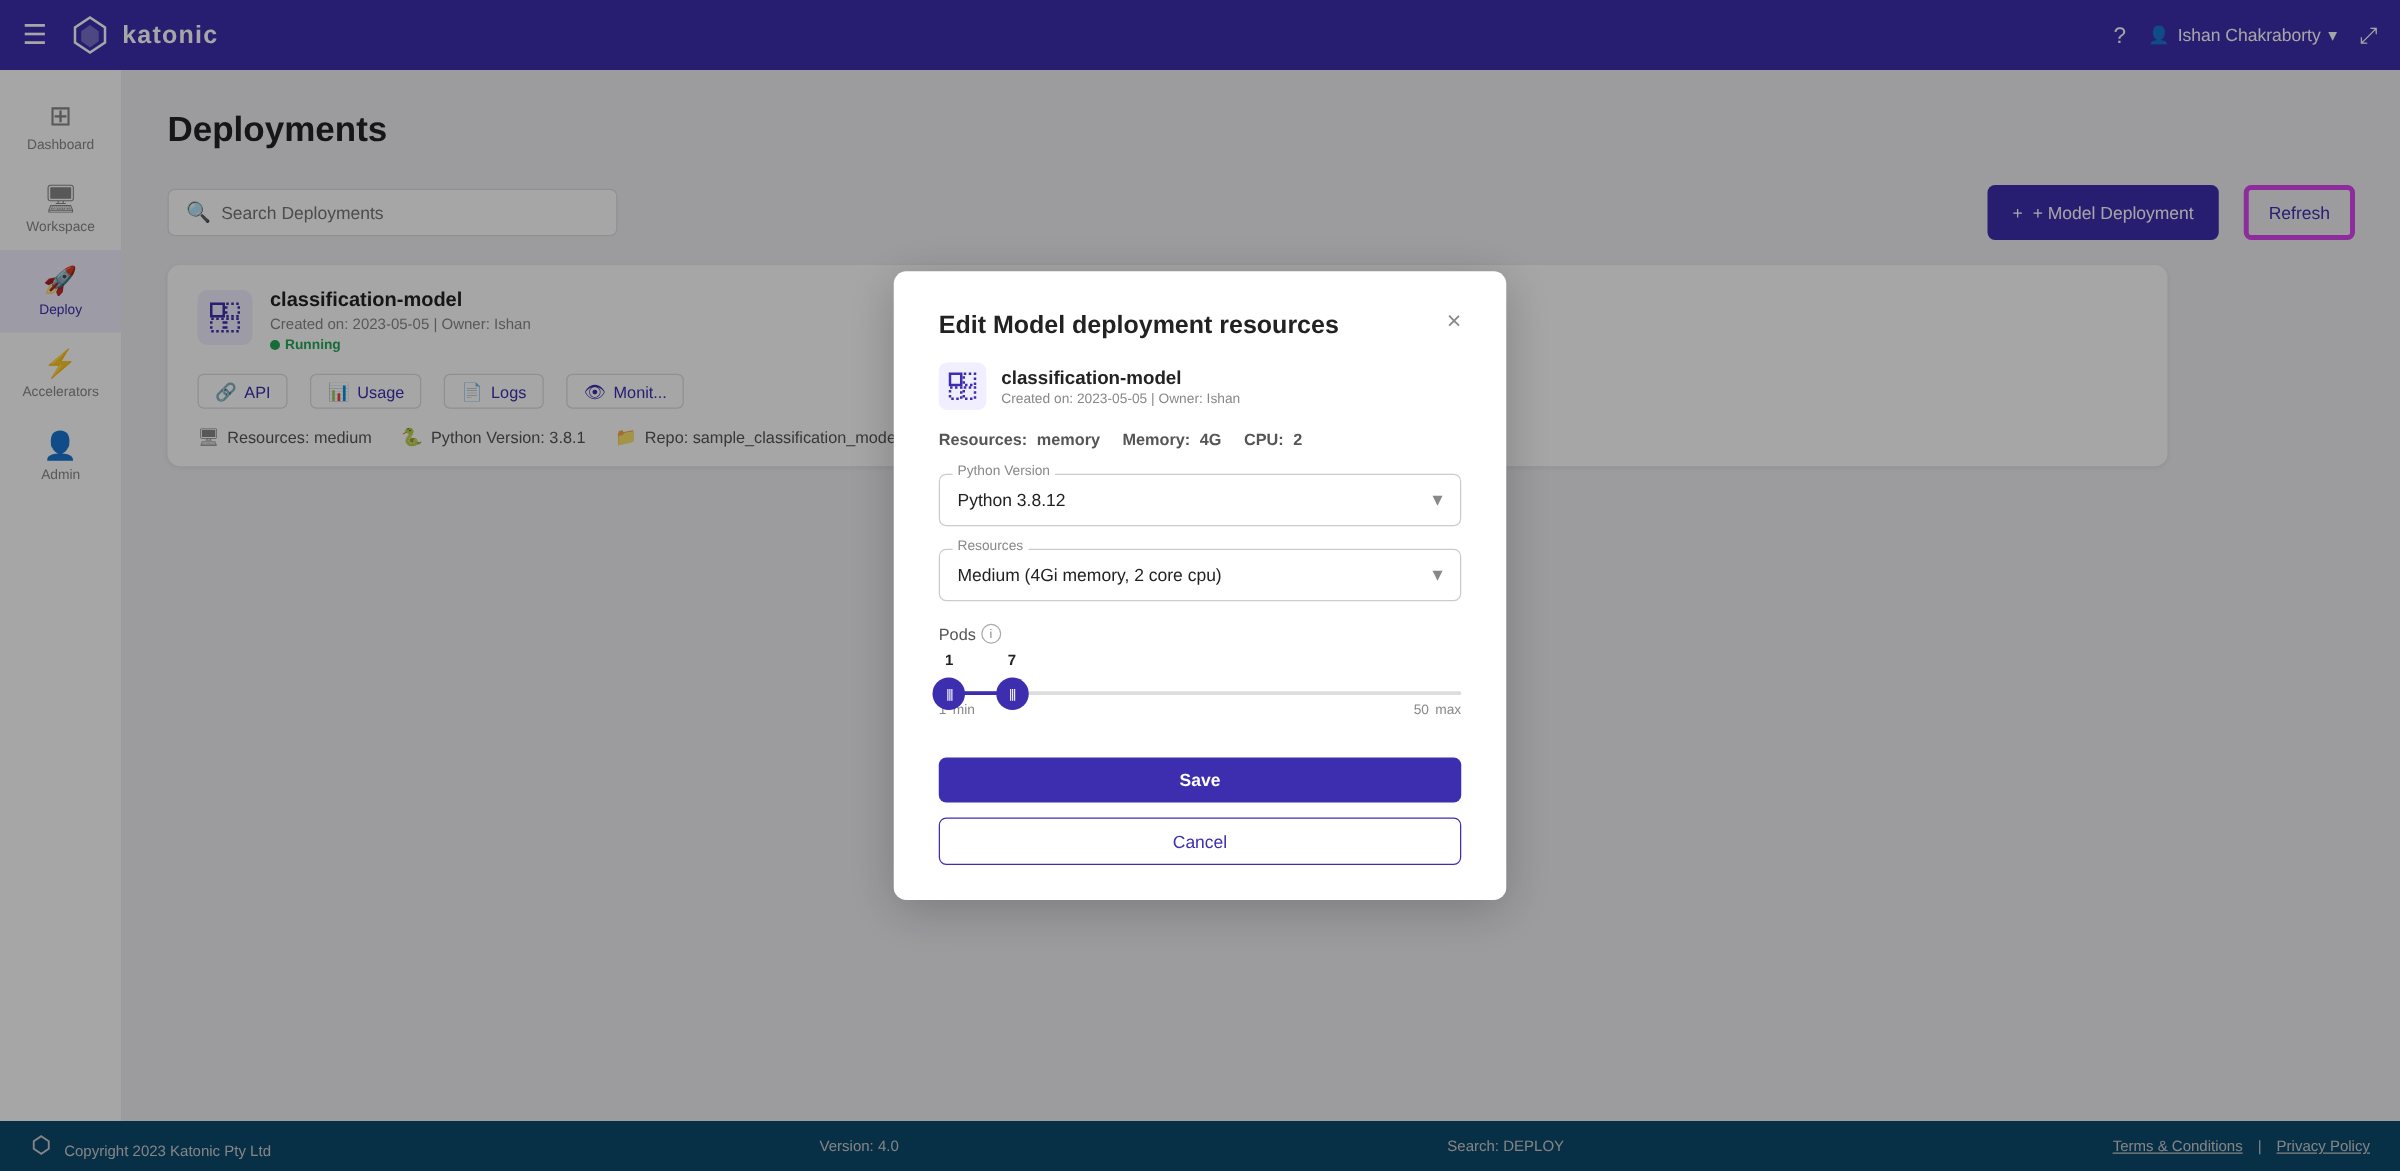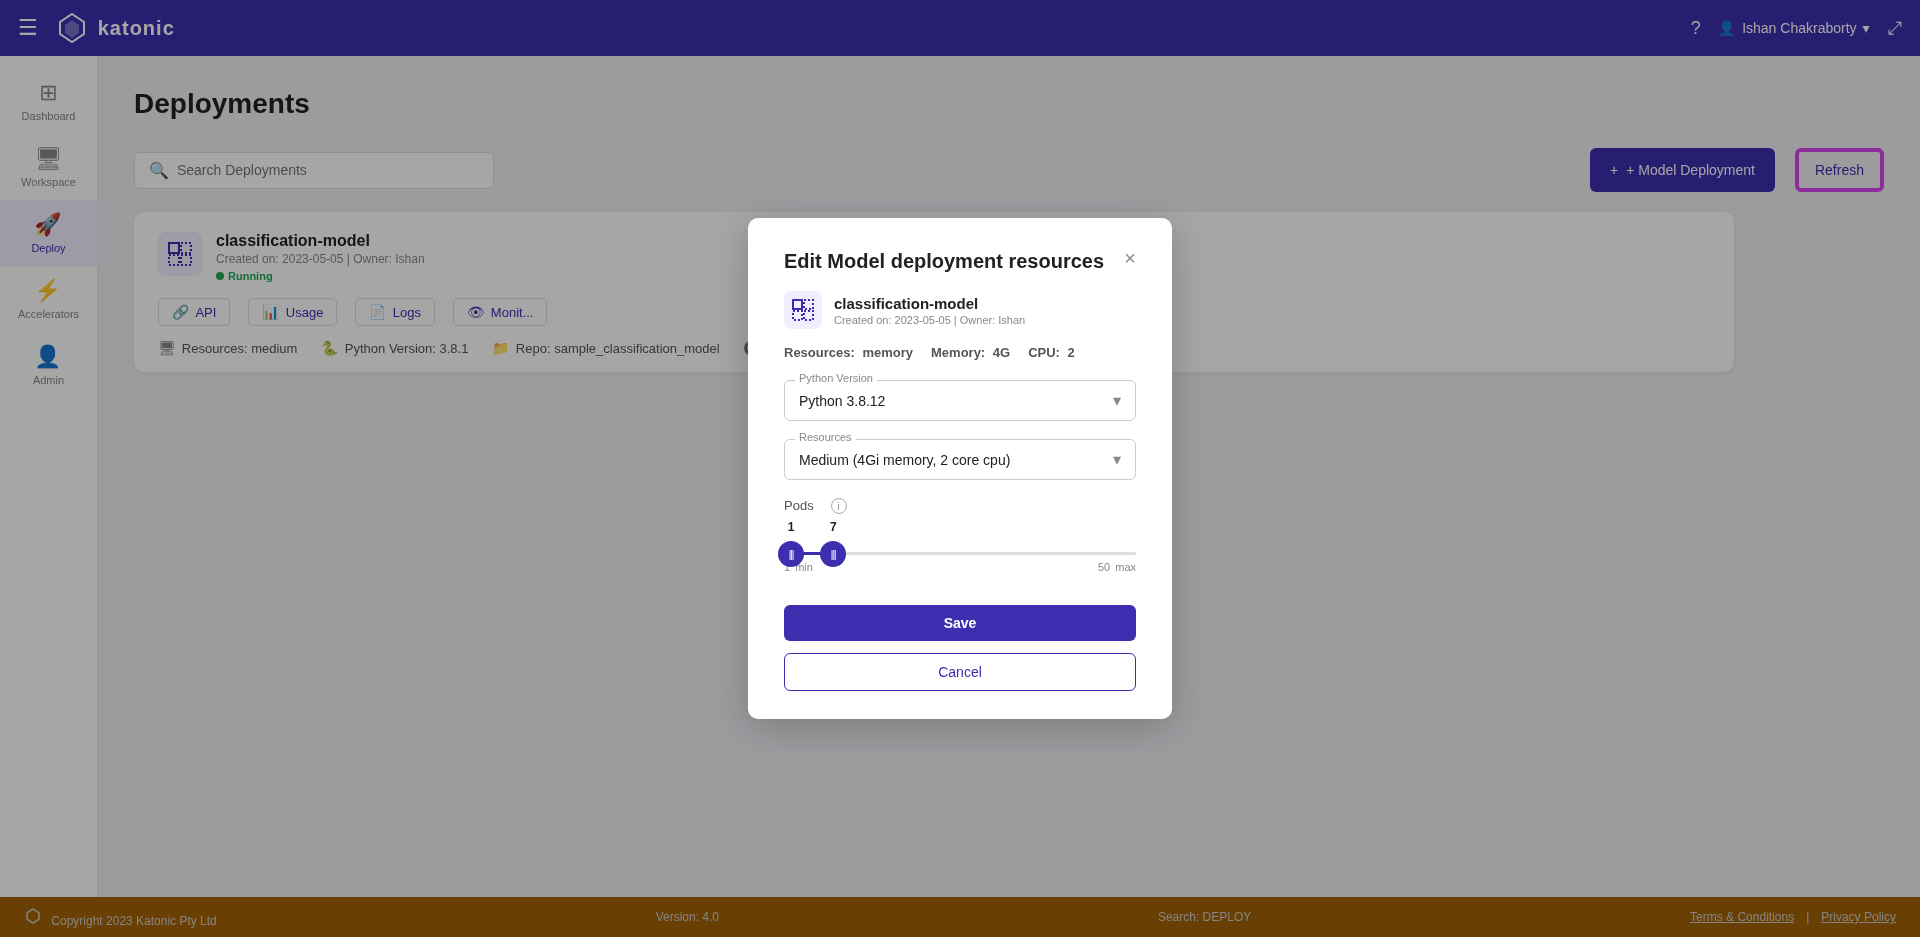--- a/index.html
+++ b/index.html
@@ -108,40 +108,40 @@
     }
     .card-action-btn .a-icon { font-size: 14px; }
 
     .card-meta { display: flex; flex-wrap: wrap; gap: 24px; font-size: 13px; color: #555; }
     .card-meta-item { display: flex; align-items: center; gap: 6px; }
     .meta-icon { font-size: 14px; color: #888; }
 
     
     .footer {
       position: fixed; bottom: 0; left: 0; width: 100%;
-      height: 40px; background: #a16207;
+      height: 40px; background: #0c4a6e;
       display: flex; align-items: center; justify-content: space-between;
       padding: 0 24px;
       font-size: 12px; color: #ccc;
       z-index: 100;
     }
     .footer-links { display: flex; gap: 12px; }
     .footer-link { color: #ccc; text-decoration: underline; cursor: pointer; }
 
     
     .overlay {
       position: fixed; top: 0; left: 0; width: 100%; height: 100%;
       background: rgba(0,0,0,0.35); z-index: 200;
       display: flex; align-items: center; justify-content: center;
     }
 
     
     .modal {
       background: white; border-radius: 10px;
-      width: 424px;
+      width: 490px;
       box-shadow: 0 8px 40px rgba(0,0,0,0.22);
       padding: 32px 36px 28px;
       position: relative;
     }
     .modal-header { display: flex; align-items: flex-start; justify-content: space-between; margin-bottom: 18px; }
     .modal-title { font-size: 20px; font-weight: 700; color: #222; }
     .modal-close {
       background: none; border: none; font-size: 20px; cursor: pointer; color: #888;
       line-height: 1; margin-top: -2px;
     }
@@ -157,21 +157,21 @@
     .modal-resources-row span { font-weight: 600; }
 
     .modal-field { margin-bottom: 18px; }
     .modal-field-label {
       font-size: 11px; color: #888; margin-bottom: 4px;
       position: absolute; top: -9px; left: 10px; background: white; padding: 0 4px;
     }
     .modal-field-wrapper { position: relative; border: 1px solid #ccc; border-radius: 6px; padding: 10px 14px; }
     .modal-select-row { display: flex; justify-content: space-between; align-items: center; }
 
-    .pods-label { font-size: 13px; color: #555; margin-bottom: 12px; display: flex; align-items: flex-start; gap: 17px; }
+    .pods-label { font-size: 13px; color: #555; margin-bottom: 12px; display: flex; align-items: center; gap: 4px; }
     .pods-info-icon { width: 16px; height: 16px; border-radius: 50%; border: 1px solid #aaa; display: inline-flex; align-items: center; justify-content: center; font-size: 10px; color: #888; cursor: pointer; }
 
     
     .slider-container { position: relative; margin-bottom: 8px; padding: 8px 0; }
     .slider-track { width: 100%; height: 3px; background: #ddd; border-radius: 2px; position: relative; margin: 18px 0 6px; }
     .slider-fill { position: absolute; left: 0; top: 0; height: 3px; background: #3d2eb0; border-radius: 2px; width: 12%; }
     .slider-labels { display: flex; justify-content: space-between; font-size: 11px; color: #888; }
     .slider-thumb {
       position: absolute; top: -11px;
       width: 26px; height: 26px; background: #3d2eb0; border-radius: 50%;

